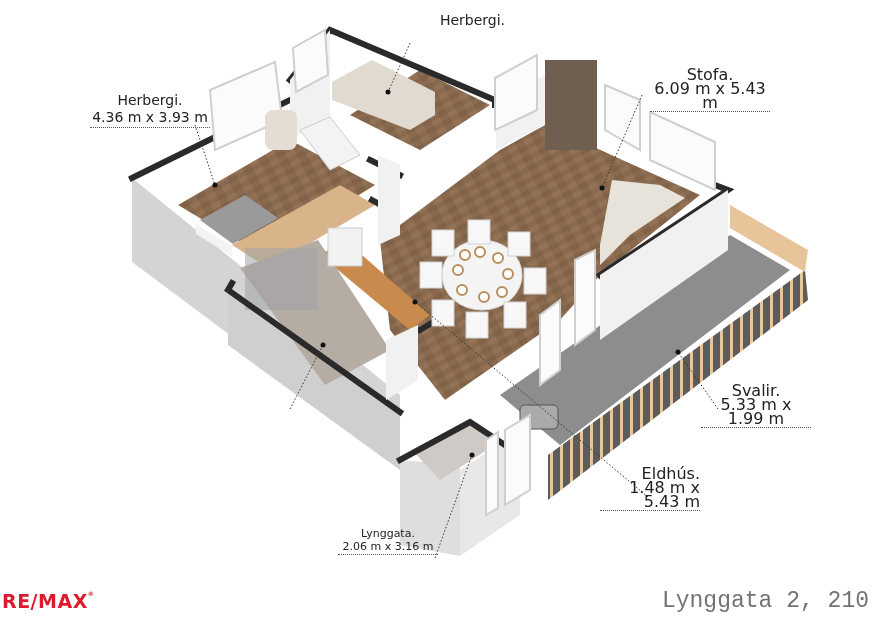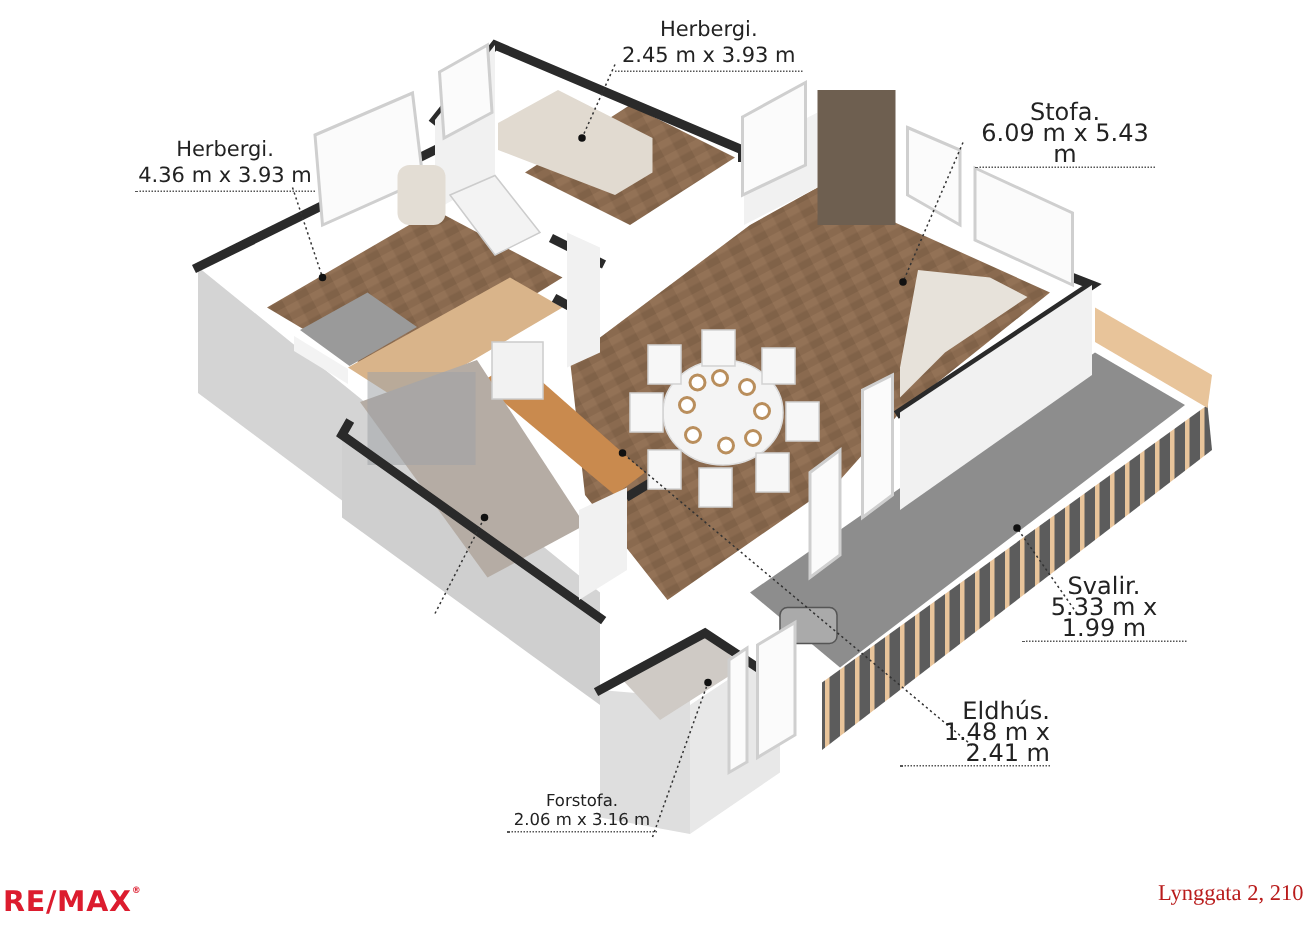--- a/index.html
+++ b/index.html
@@ -8,22 +8,22 @@
   #plan { position: absolute; left: 0; top: 0; width: 877px; height: 620px; }
   .room-label { position: absolute; text-align: center; color: #222; font-size: 16px; line-height: 14px;
                 font-family: "DejaVu Sans", sans-serif; }
   .room-label .name { display: block; }
   .room-label .dims { display: block; border-bottom: 1px dotted #555; padding-bottom: 1px; }
   .room-label.big { font-size: 14px; line-height: 17px; }
   .room-label.small { font-size: 11px; line-height: 13px; }
   .brand { position: absolute; left: 2px; top: 590px; font-family: "DejaVu Sans", sans-serif;
            font-weight: bold; font-size: 19px; color: #dc1c2e; letter-spacing: 0.5px; }
   .brand sup { font-size: 6px; vertical-align: top; }
-  .address { position: absolute; right: 8px; top: 588px; font-family: Liberation Serif, serif;
-             font-size: 15px; color: #b91c1c; }
+  .address { position: absolute; right: 8px; top: 588px; font-family: Liberation Mono, monospace;
+             font-size: 23px; color: #737373; }
 </style>
 </head>
 <body>
 
 <svg id="plan" viewBox="0 0 877 620" xmlns="http://www.w3.org/2000/svg">
   <defs>
     <pattern id="wood" width="18" height="10" patternUnits="userSpaceOnUse" patternTransform="rotate(-28)">
       <rect width="18" height="10" fill="#8a6a4f"></rect>
       <rect x="0" y="0" width="9" height="5" fill="#937256"></rect>
       <rect x="9" y="5" width="9" height="5" fill="#806248"></rect>
@@ -148,41 +148,40 @@
     <circle cx="602" cy="188" r="2.5"></circle>
     <circle cx="323" cy="345" r="2.5"></circle>
     <circle cx="678" cy="352" r="2.5"></circle>
     <circle cx="415" cy="302" r="2.5"></circle>
     <circle cx="472" cy="455" r="2.5"></circle>
   </g>
 </svg>
 
 <div class="room-label big" style="left:410px; top:12px; width:125px;">
   <span class="name">Herbergi.</span>
-  <span class="dims">2.45 m x 3.93 m</span>
 </div>
 <div class="room-label big" style="left:90px; top:92px; width:120px;">
   <span class="name">Herbergi.</span>
   <span class="dims">4.36 m x 3.93 m</span>
 </div>
 <div class="room-label" style="left:650px; top:68px; width:120px;">
   <span class="name">Stofa.</span>
   <span class="dims">6.09 m x 5.43 m</span>
 </div>
 <div class="room-label big" style="left:160px; top:376px; width:140px;">
 </div>
-<div class="room-label" style="left:681px; top:384px; width:110px;text-align:center;">
+<div class="room-label" style="left:701px; top:384px; width:110px;text-align:center;">
   <span class="name">Svalir.</span>
   <span class="dims">5.33 m x 1.99 m</span>
 </div>
 <div class="room-label" style="left:600px; top:467px; width:100px;text-align:right;">
   <span class="name">Eldhús.</span>
-  <span class="dims">1.48 m x 2.41 m</span>
+  <span class="dims">1.48 m x 5.43 m</span>
 </div>
 <div class="room-label small" style="left:338px; top:527px; width:100px;">
-  <span class="name">Forstofa.</span>
+  <span class="name">Lynggata.</span>
   <span class="dims">2.06 m x 3.16 m</span>
 </div>
 
 <div class="brand">
   <span>RE/MAX</span><sup>®</sup>
 </div>
 <div class="address">Lynggata 2, 210</div>
 
 </body></html>

